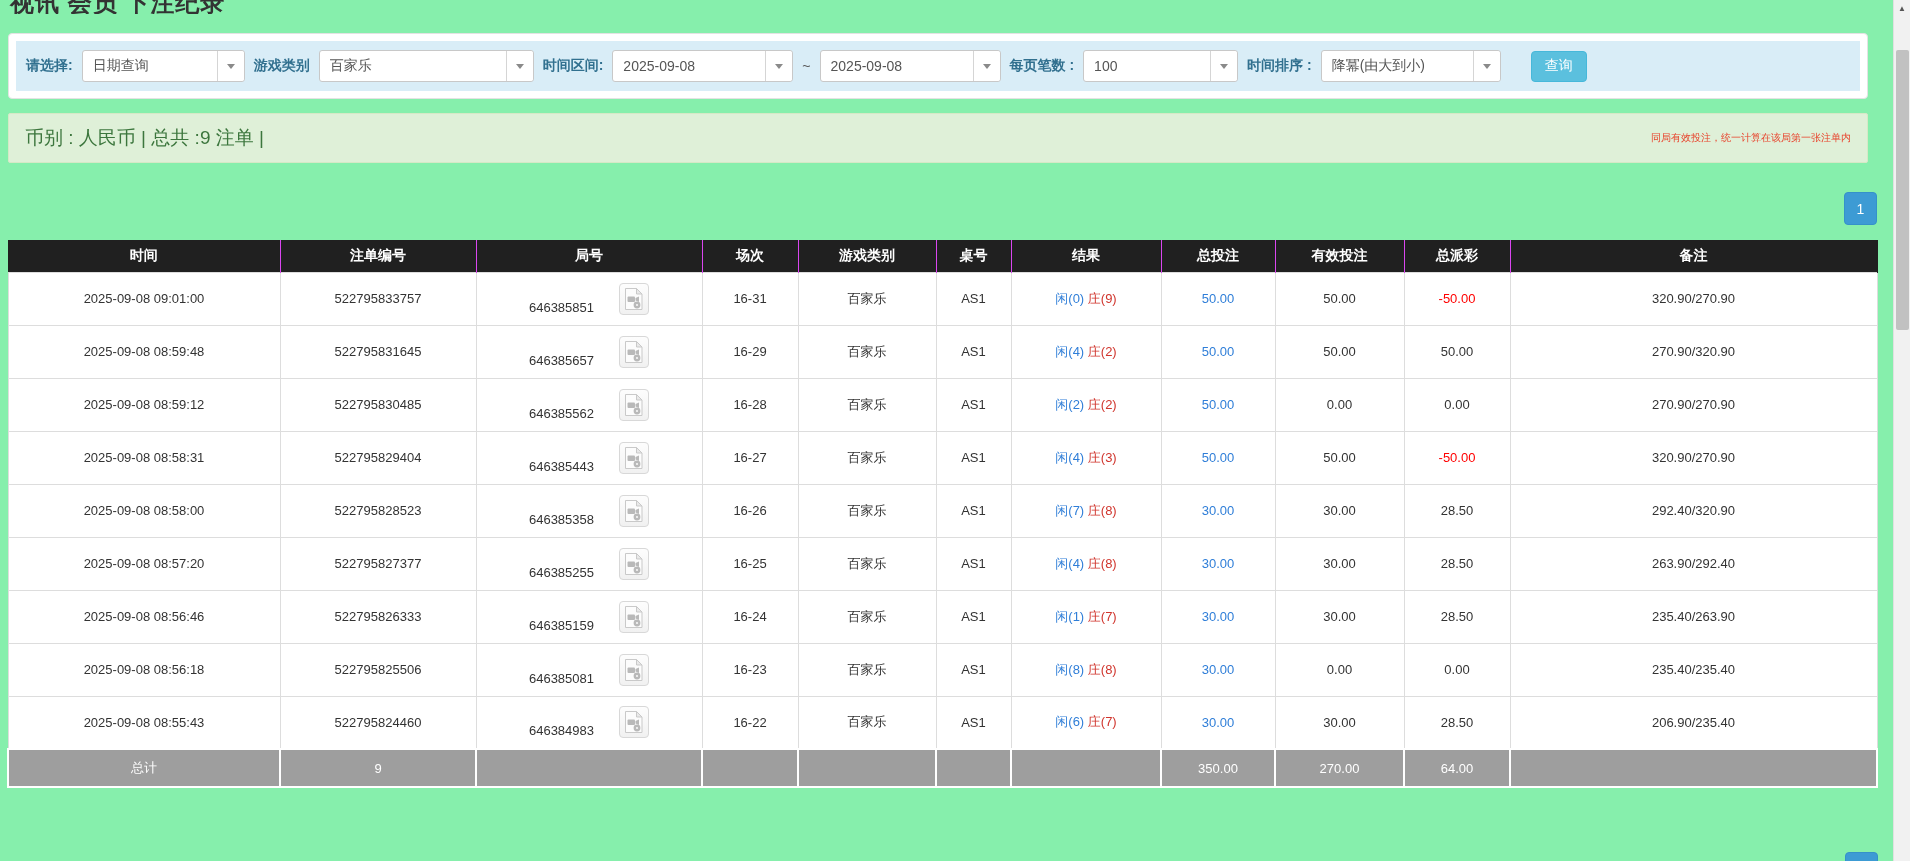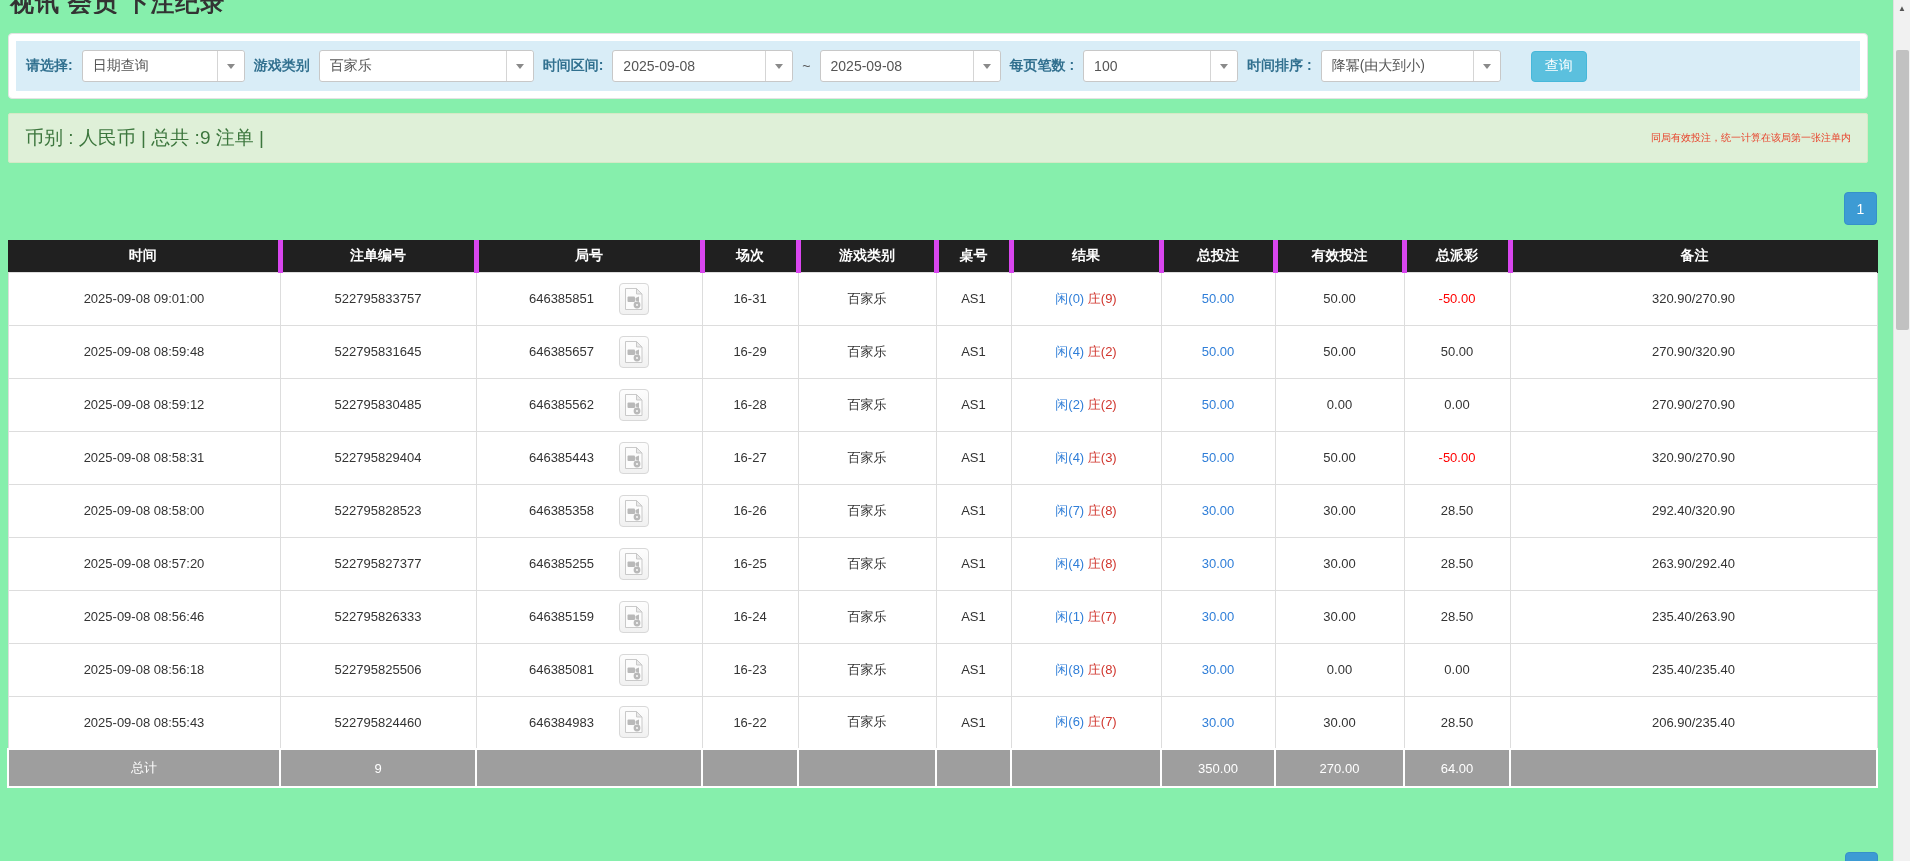--- a/index.html
+++ b/index.html
@@ -27,24 +27,24 @@
   .summary-bar { margin:14px 42px 0 8px; background:#dff0d8; border:1px solid #d6e9c6; border-radius:2px; height:50px; display:flex; align-items:center; justify-content:space-between; padding:0 16px; }
   .summary-left { color:#3c763d; font-size:19px; }
   .summary-right { color:#e8442d; font-size:10px; }
 
   
   .pager { display:flex; justify-content:flex-end; margin:29px 33px 0 8px; }
   .page-btn { min-width:33px; height:33px; background:#3d9bd4; border:1px solid #3591ca; color:#fff; border-radius:4px; display:flex; align-items:center; justify-content:center; font-size:14px; cursor:pointer; }
 
   
   .records-table { table-layout:fixed; width:1871px; margin:15px 0 0 7px; border-collapse:collapse; font-size:13px; color:#333; }
-  .records-table th { background:#202020; color:#fff; font-size:14px; font-weight:bold; height:32px; border-right:5px solid #d946ef; text-align:center; }
+  .records-table th { background:#202020; color:#fff; font-size:14px; font-weight:bold; height:32px; border-right:1px solid #d946ef; text-align:center; }
   .records-table th:last-child { border-right:1px solid #202020; }
   .records-table td { height:53px; border:1px solid #ddd; text-align:center; background:#fff; }
-  .round-cell-inner { display:inline-flex; align-items:center; gap:25px; }
+  .round-cell-inner { display:inline-flex; align-items:flex-end; gap:25px; }
   .video-btn { width:30px; height:32px; border:1px solid #d8d8d8; border-radius:4px; background:linear-gradient(#fdfdfd,#f1f1f1); display:inline-flex; align-items:center; justify-content:center; cursor:pointer; }
   .player { color:#2f7ed8; }
   .banker { color:#d0342c; }
   .bet-link { color:#2f7ed8; text-decoration:none; cursor:pointer; }
   .neg { color:#ff0000; }
   .records-table tr.gray td { background:#9e9e9e; color:#fff; height:38px; border:2px solid #fff; font-size:13px; }
 
   
   .scrollbar { position:absolute; top:0; right:0; width:17px; height:861px; background:#f1f1f1; border-left:1px solid #e0e0e0; }
   .scroll-up { height:17px; display:flex; align-items:center; justify-content:center; font-size:8px; color:#555; cursor:pointer; }

